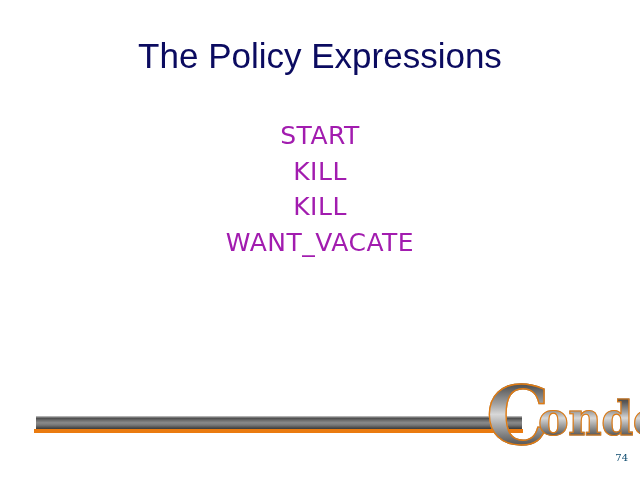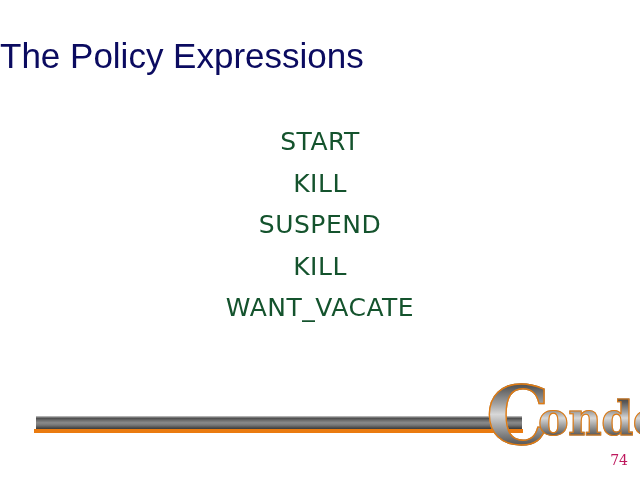--- a/index.html
+++ b/index.html
@@ -20,21 +20,21 @@
     height: 480px;
     background: #ffffff;
   }
 
   
   #slide-title {
     position: absolute;
     top: 36px;
     left: 0;
     width: 640px;
-    text-align: left;
+    text-align: center;
     font-family: "Liberation Sans", sans-serif;
     font-size: 35px;
     font-weight: normal;
     letter-spacing: 0px;
     color: #0b0b60;
     white-space: nowrap;
   }
 
   
   #expr-list {
@@ -42,24 +42,23 @@
     top: 118px;
     left: 0;
     width: 640px;
     text-align: center;
   }
   .expr-line {
     font-family: "DejaVu Sans", sans-serif;
     font-size: 25px;
     line-height: 35.5px;
     font-weight: normal;
-    color: #14532d;
+    color: #a21caf;
     letter-spacing: 0.5px;
     white-space: nowrap;
-    margin-top: 6px;
   }
 
   
   #bottom-bar {
     position: absolute;
     left: 36px;
     top: 416px;
     width: 486px;
     height: 15px;
   }
@@ -128,35 +127,34 @@
     line-height: 46px;
     letter-spacing: -0.5px;
   }
 
   
   #page-number {
     position: absolute;
     right: 12px;
     top: 452px;
     font-family: "DejaVu Serif", serif;
-    font-size: 14px;
-    color: #be185d;
+    font-size: 10px;
+    color: #0c4a6e;
   }
 </style>
 </head>
 <body>
 
 <div id="slide">
 
   <div id="slide-title">The Policy Expressions</div>
 
   <div id="expr-list">
     <div class="expr-line">START</div>
     <div class="expr-line">KILL</div>
-    <div class="expr-line">SUSPEND</div>
     <div class="expr-line">KILL</div>
     <div class="expr-line">WANT_VACATE</div>
   </div>
 
   <div id="bottom-bar">
     <div id="bar-body"></div>
     <div id="bar-orange"></div>
   </div>
 
   <div id="condor-logo">

